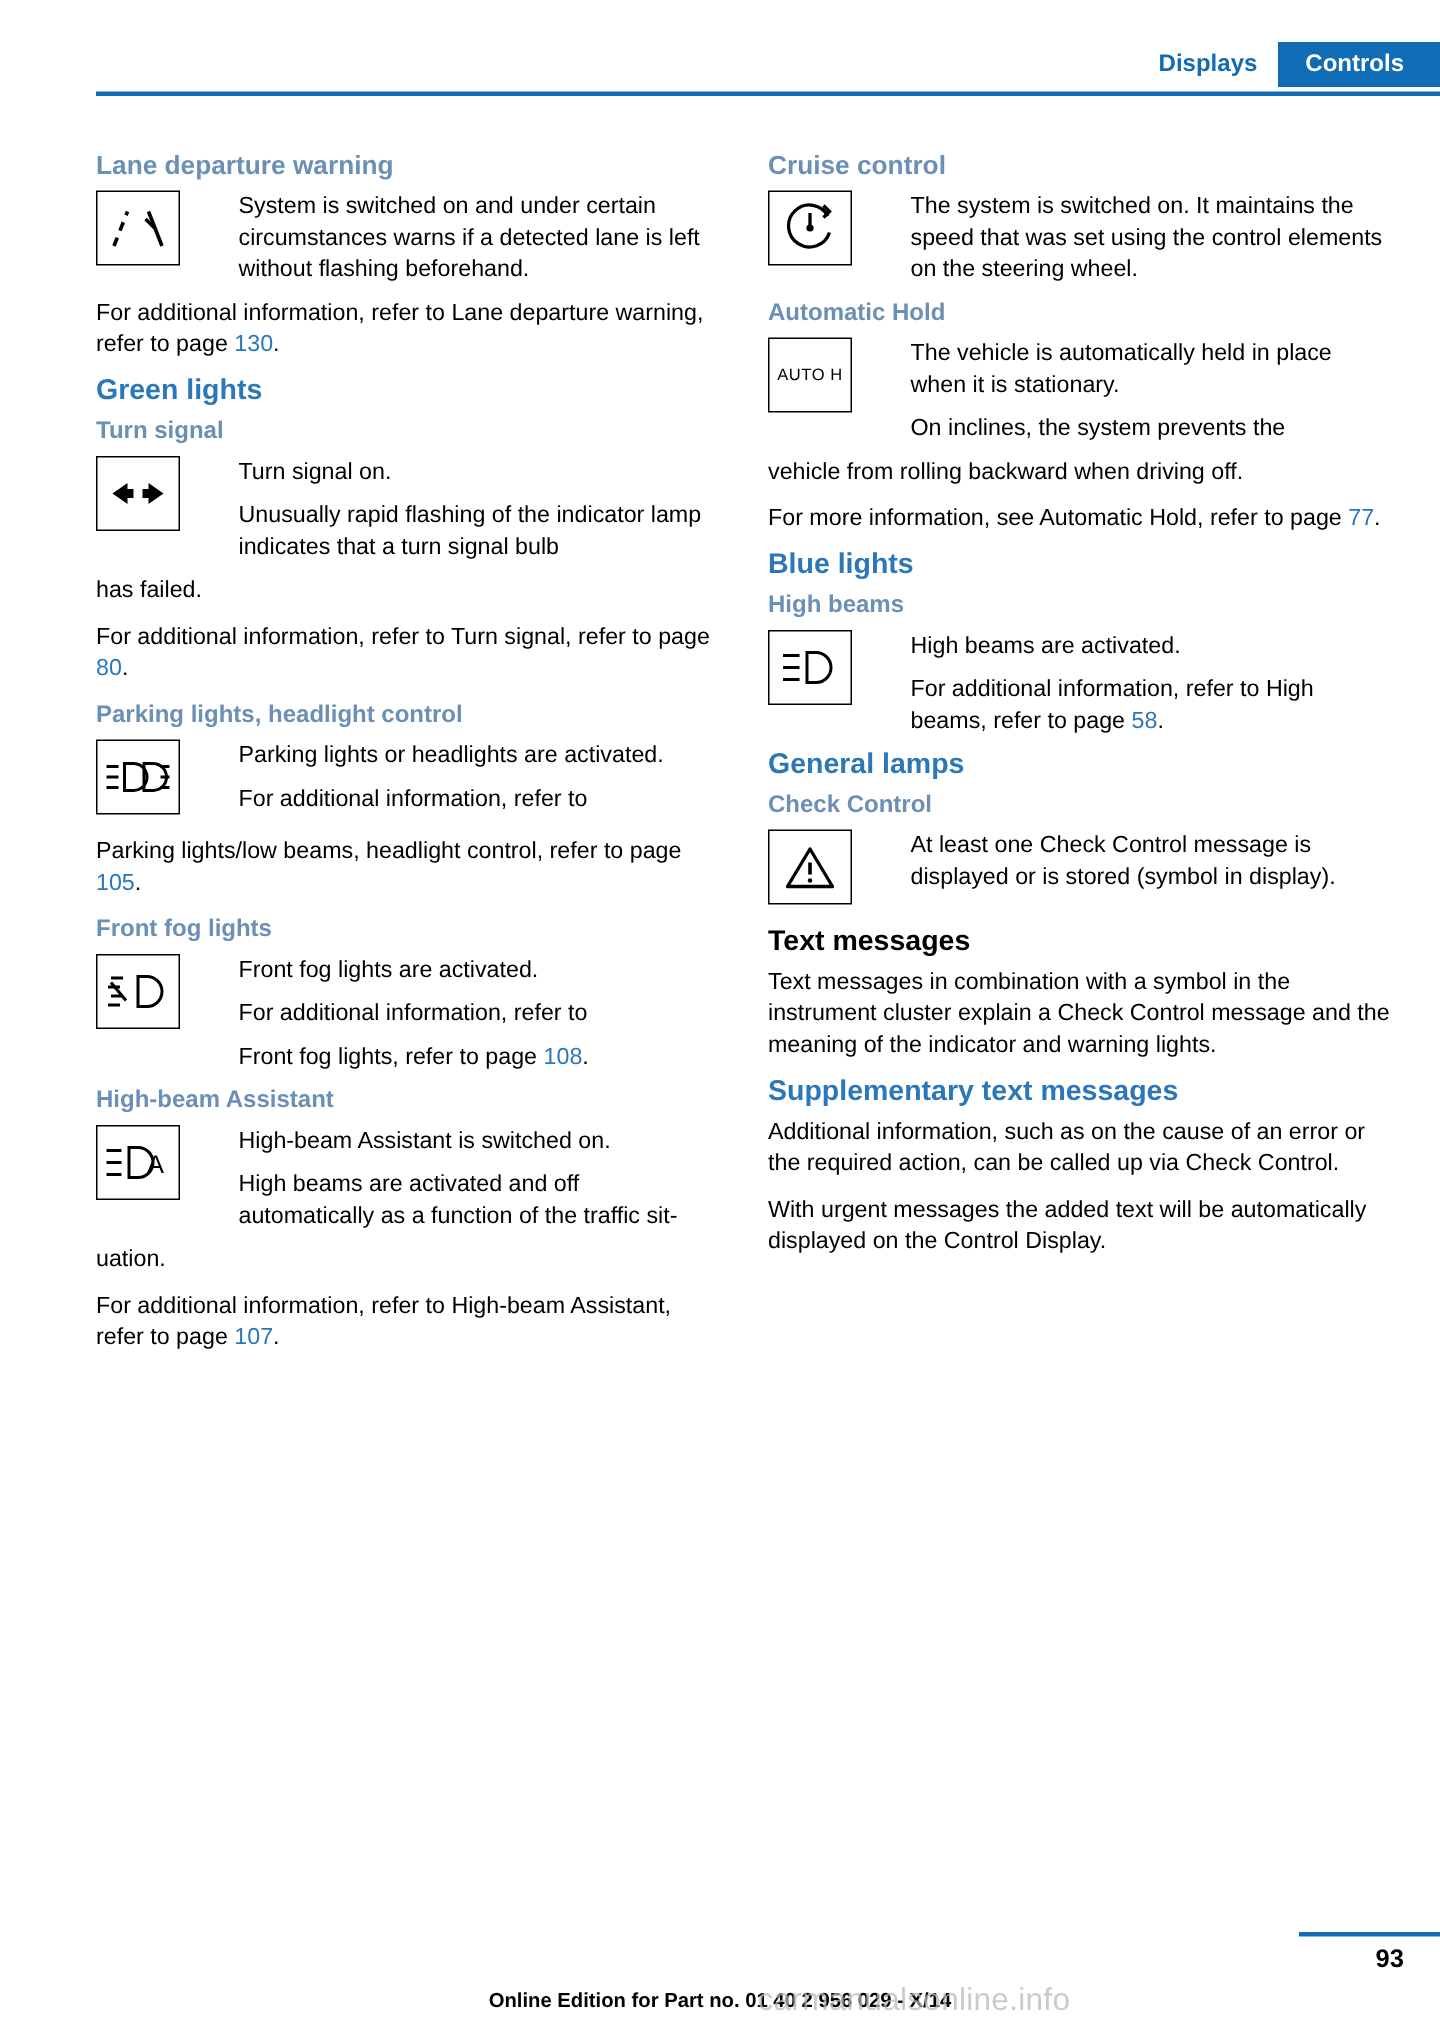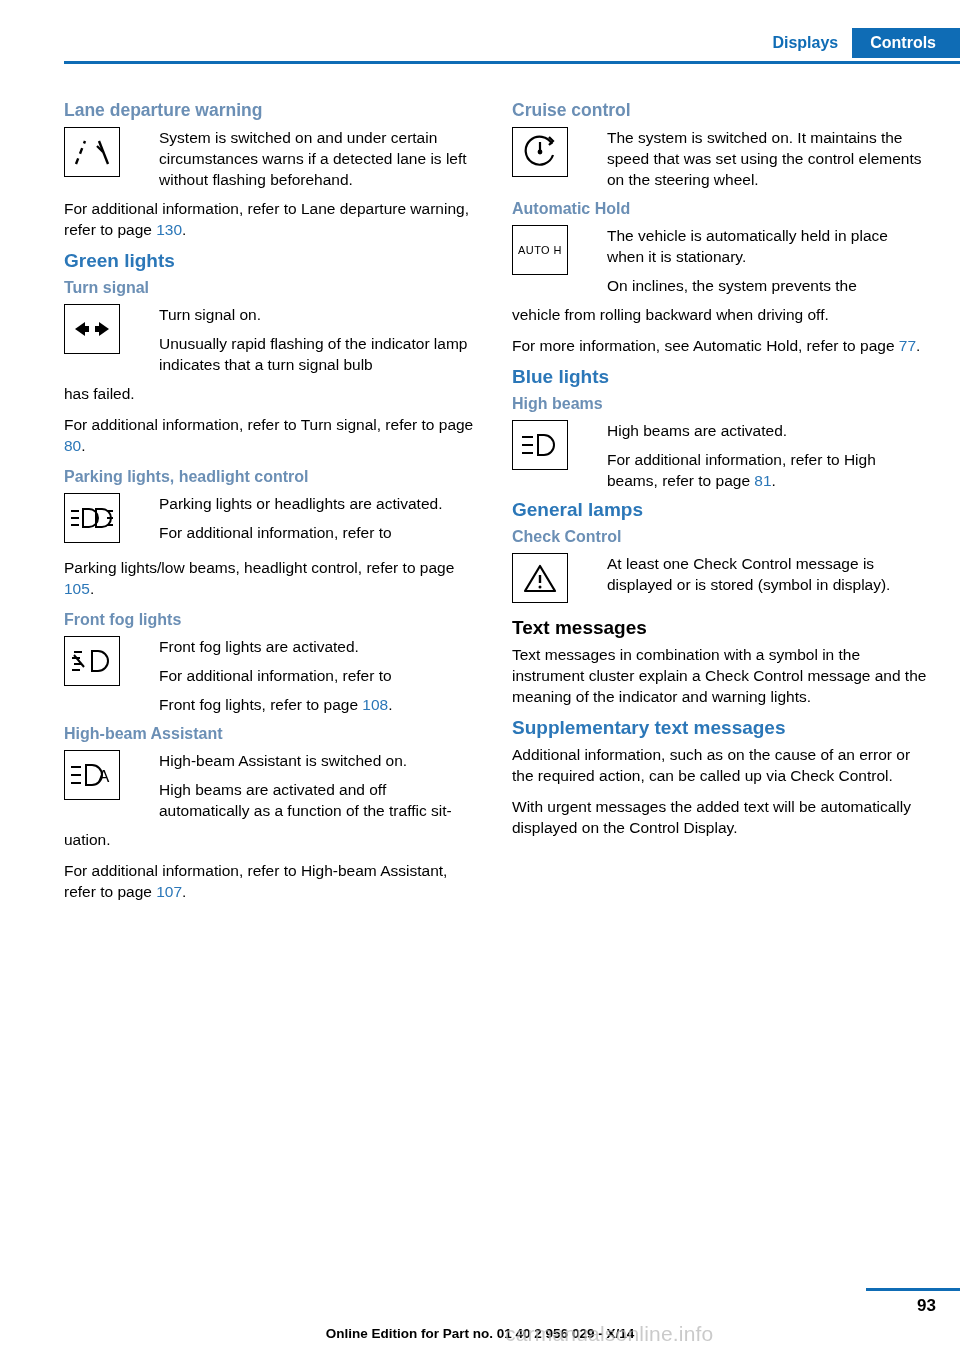--- a/index.html
+++ b/index.html
@@ -326,21 +326,21 @@
       <div class="iconbox">
         <svg width="42" height="24" viewBox="0 0 42 24" aria-hidden="true">
           <g stroke="#000" stroke-width="2" fill="none">
             <path d="M3 4 H14 M3 12 H14 M3 20 H14"></path>
           </g>
           <path d="M19 2 H25 A10 10 0 0 1 25 22 H19 Z" fill="none" stroke="#000" stroke-width="2"></path>
         </svg>
       </div>
       <div class="txt">
         <p>High beams are activated.</p>
-        <p><span>For additional information, refer to High beams, refer to page </span><span class="pageref">81</span><span>.</span></p>
+        <p><span>For additional information, refer to High beams, refer to page </span><span class="pageref">58</span><span>.</span></p>
       </div>
     </div>
 
     <h2 class="section blue-strong sp-top-lg">General lamps</h2>
 
     <h3 class="sub sp-top-md">Check Control</h3>
 
     <div class="iconblock">
       <div class="iconbox">
         <svg width="34" height="30" viewBox="0 0 34 30" aria-hidden="true">

